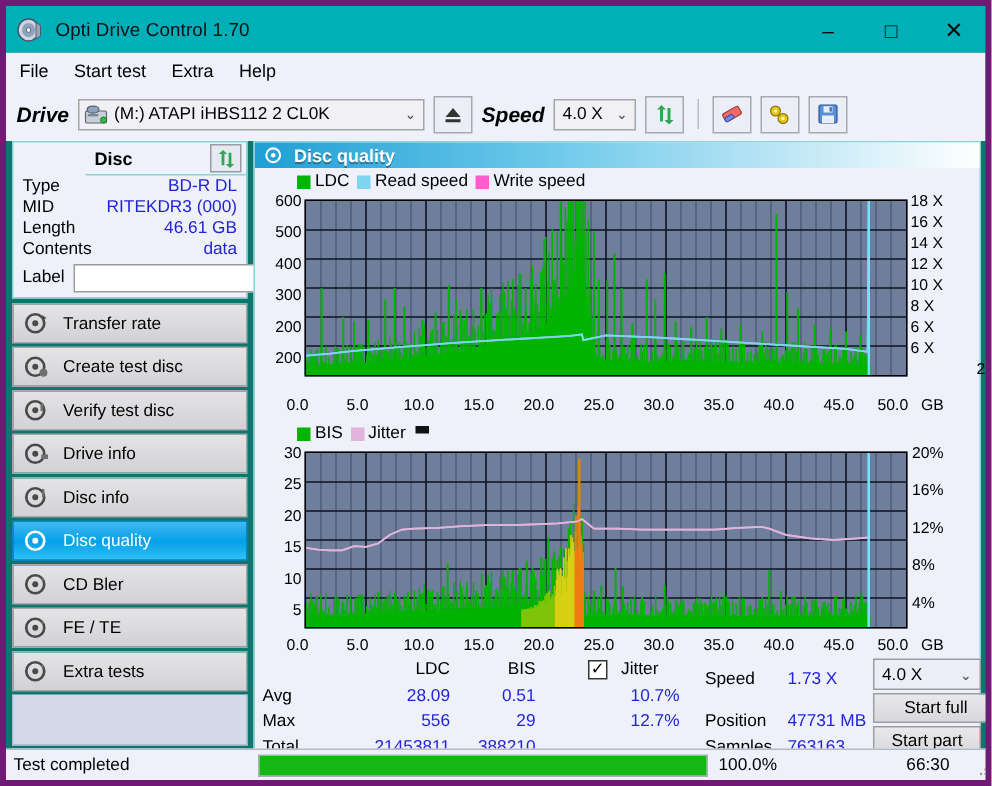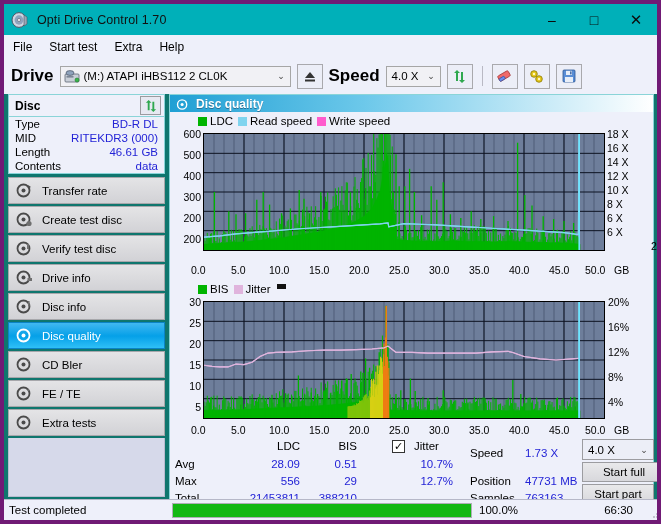--- a/index.html
+++ b/index.html
@@ -61,21 +61,21 @@
 
   
   #toolbar {
     height: 36px;
     background: #eef0fa;
     display: flex;
     align-items: center;
     padding: 0 7px;
     gap: 6px;
   }
-  .tb-label { font-size: 17px; font-weight: bold; color: #000; }
+  .tb-label { font-size: 14px; font-weight: bold; color: #000; font-style: italic; }
   .combo {
     height: 21px;
     background: #fff;
     border: 1px solid #9a9a9a;
     display: flex; align-items: center;
     font-size: 11.5px; color: #000;
     padding: 0 0 0 3px;
     position: relative;
   }
   .combo .caret {
@@ -104,20 +104,21 @@
   #disc-box {
     border: 1px solid #8ad4d8;
     background: #eef0fa;
     padding: 0;
   }
   #disc-head {
     height: 22px;
     display: flex; align-items: center;
     padding: 0 3px 0 6px;
     border-bottom: 1px solid #8ad4d8;
+    margin-left: 48px;
   }
   #disc-head .t { font-size: 12px; font-weight: bold; color: #000; }
   #disc-head .hbtn {
     margin-left: auto; width: 21px; height: 19px;
     background: #e7e9f2; border: 1px solid #9b9b9f;
     display:flex; align-items:center; justify-content:center;
   }
   .disc-row { display: flex; font-size: 11.5px; padding: 1px 6px 1px 6px; align-items: center;}
   .disc-row .k { color: #000; }
   .disc-row .v { margin-left: auto; color: #2323d6; }
@@ -327,20 +328,31 @@
           <span class="k">MID</span>
           <span class="v">RITEKDR3 (000)</span>
         </div>
         <div class="disc-row">
           <span class="k">Length</span>
           <span class="v">46.61 GB</span>
         </div>
         <div class="disc-row">
           <span class="k">Contents</span>
           <span class="v">data</span>
+        </div>
+        <div class="disc-row" id="label-row">
+          <span class="k">Label</span>
+          <input id="label-input" type="text" placeholder="" style="">
+          <div id="label-btn">
+            <svg width="14" height="14" viewBox="0 0 14 14">
+              <circle cx="7" cy="7" r="6" fill="#eeea9a" stroke="#9a9450" stroke-width=".8"></circle>
+              <circle cx="7" cy="7" r="2.4" fill="#d9d46f" stroke="#9a9450" stroke-width=".6"></circle>
+              <circle cx="7" cy="7" r="1" fill="#fbfbe6"></circle>
+            </svg>
+          </div>
         </div>
       </div>
 
       <div id="navlist">
         <div class="nav">
           <span class="nico">
             <svg width="17" height="17" viewBox="0 0 17 17">
                 <circle cx="7.5" cy="8.5" r="6" fill="none" stroke="#4a4a4a" stroke-width="1.8"></circle>
                 <circle cx="7.5" cy="8.5" r="2" fill="#4a4a4a"></circle>
                 <path d="M12 3 l3 2 -2 1 z" fill="#4a4a4a"></path>

